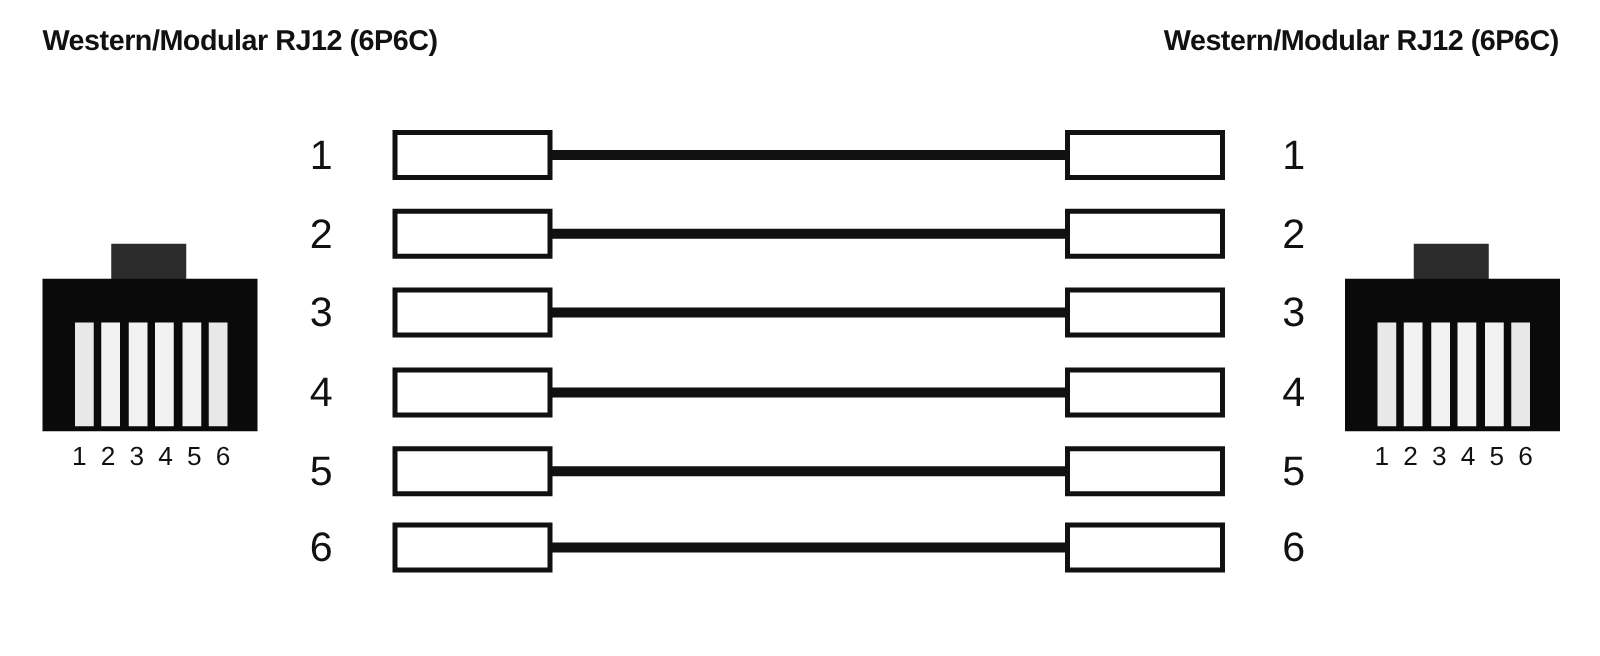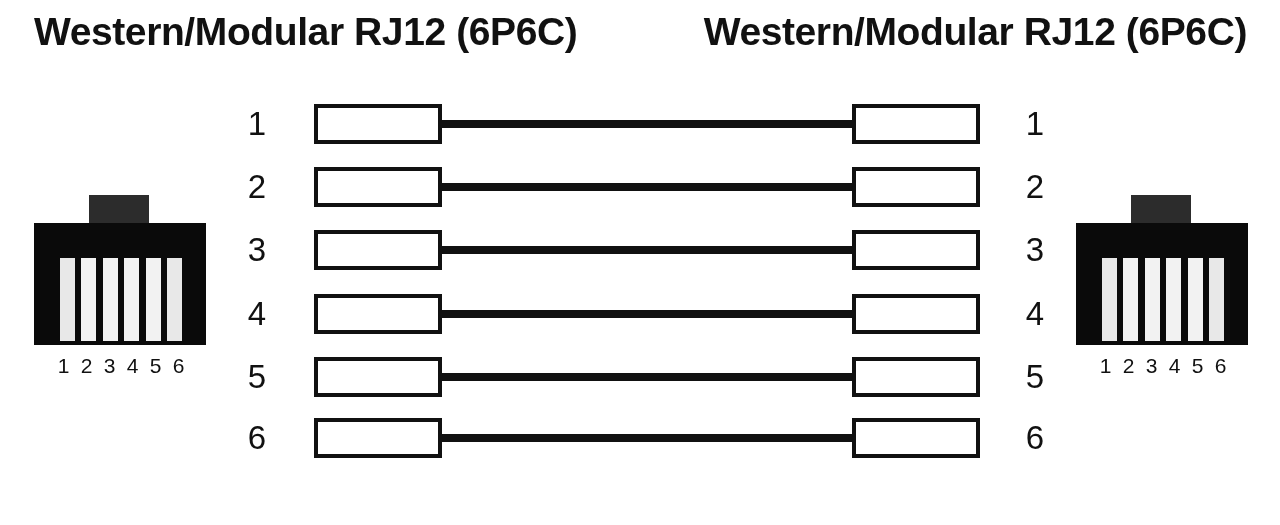--- a/index.html
+++ b/index.html
@@ -13,21 +13,21 @@
     position: relative;
     overflow: hidden;
     font-family: "Liberation Sans", sans-serif;
     color: #111111;
   }
 
   
   .title {
     position: absolute;
     top: 12px;
-    font-size: 39px;
+    font-size: 23px;
     font-weight: bold;
     letter-spacing: -0.4px;
     white-space: nowrap;
     color: #111111;
     line-height: 40px;
   }
   .title-left  { left: 34px; }
   .title-right { right: 33px; }
 
   

